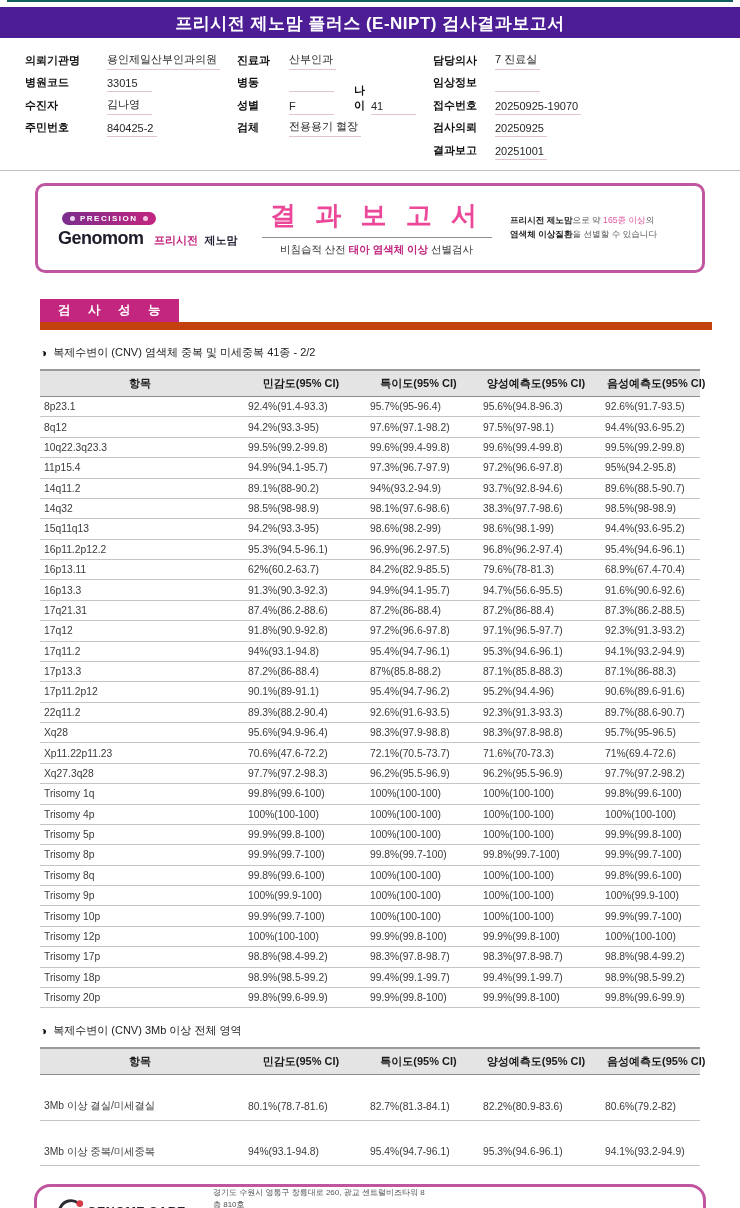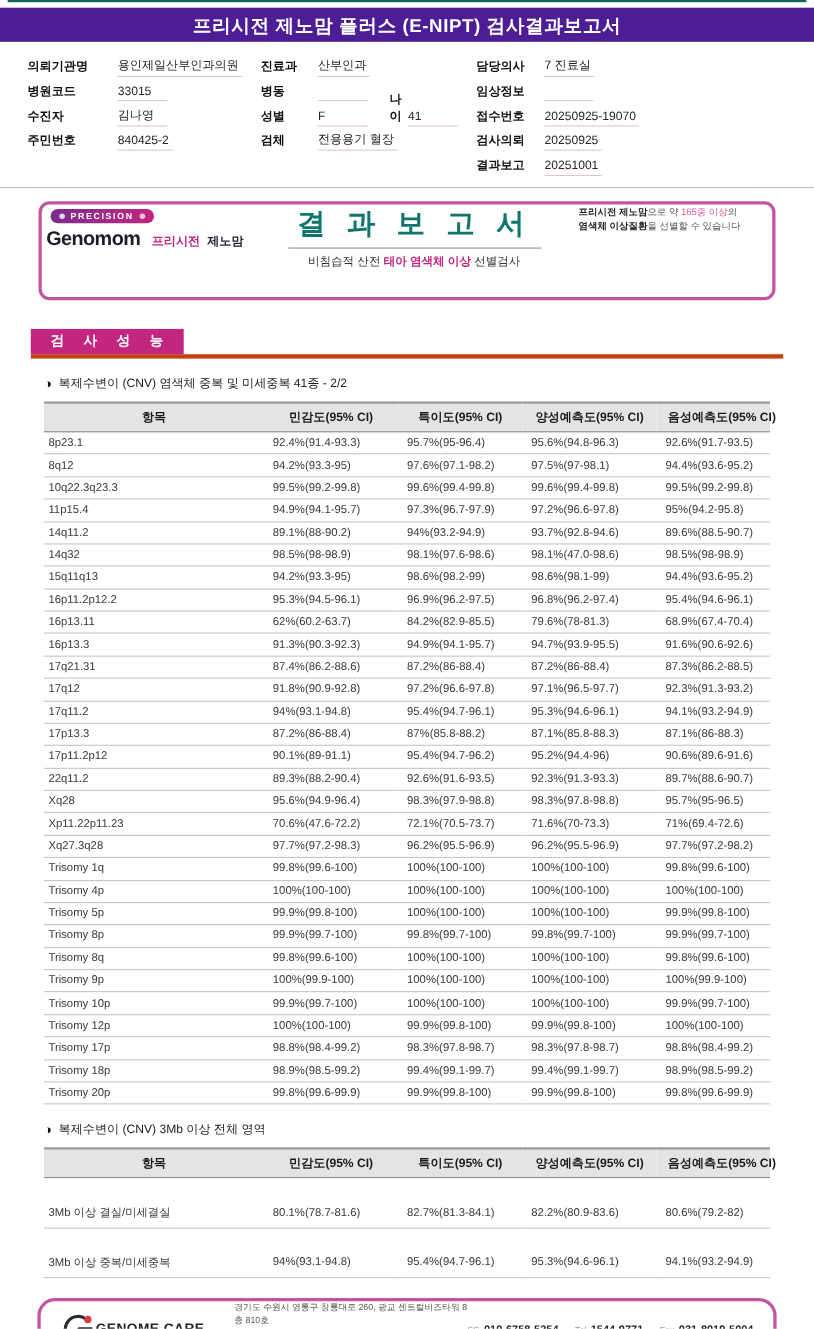--- a/index.html
+++ b/index.html
@@ -18,43 +18,43 @@
   .info-label{font-weight:bold;color:#101010;font-size:11px;flex-shrink:0;padding-bottom:2px;}
   .col1 .info-label{width:82px;}
   .col2 .info-label{width:52px;}
   .col3 .info-label{width:62px;margin-left:28px;}
   .info-value{font-size:11px;color:#262626;border-bottom:1px solid #e0c6ca;
     min-width:42px;padding:0 3px 2px 0;white-space:nowrap;}
   .info-label2{font-weight:bold;color:#101010;font-size:11px;margin-left:20px;padding-bottom:2px;margin-right:6px;}
 
   
   .banner{margin:12px 35px 0;border:3px solid #c0569f;border-radius:10px;
-    height:90px;display:flex;padding:0 4px;box-sizing:border-box;}
+    height:90px;display:flex;align-items:center;padding:0 20px;box-sizing:border-box;}
   .logo-block{width:185px;flex-shrink:0;}
   .precision-pill{display:inline-flex;align-items:center;background:linear-gradient(90deg,#7b2d8e,#c2267f);
     border-radius:9px;padding:2px 8px;margin-left:4px;}
   .precision-pill .dot{width:5px;height:5px;border-radius:50%;display:inline-block;}
   .precision-pill .dot.l{background:#e7d7ef;margin-right:5px;}
   .precision-pill .dot.r{background:#f3c7e0;margin-left:5px;}
   .precision-pill .ptxt{color:#fff;font-size:8px;font-weight:bold;letter-spacing:1.5px;}
   .brand-line{margin-top:3px;white-space:nowrap;}
   .brand-main{font-size:18px;font-weight:bold;color:#1c1c2a;letter-spacing:-.5px;}
   .brand-kr-pink{font-size:11px;font-weight:bold;color:#c2267f;margin-left:6px;}
   .brand-kr-dark{font-size:11px;font-weight:bold;color:#232337;margin-left:2px;}
   .banner-center{flex:1;text-align:center;}
-  .banner-title{font-size:26px;font-weight:bold;color:#0f766e;letter-spacing:6px;}
+  .banner-title{font-size:26px;font-weight:bold;color:#ec4899;letter-spacing:6px;}
   .banner-divider{width:230px;height:1px;background:#8f8f8f;margin:4px auto 5px;}
   .banner-sub{font-size:10.5px;color:#333;}
   .banner-sub .pink{color:#c2267f;font-weight:bold;}
   .promo{width:172px;flex-shrink:0;font-size:8.6px;color:#555;line-height:1.6;text-align:left;}
   .promo .b{font-weight:bold;color:#222;}
   .promo .pink{color:#e0559c;}
 
   
-  .section-head{margin:26px 28px 0 28px;border-bottom:4px solid #c2410c;line-height:0;}
+  .section-head{margin:26px 28px 0 40px;border-bottom:8px solid #c2410c;line-height:0;}
   .section-chip{display:inline-block;background:#c2267f;color:#fff;font-size:12.5px;font-weight:bold;
     letter-spacing:7px;padding:5px 12px 6px 18px;line-height:1;}
 
   .subsection{margin:15px 40px 9px;font-size:11px;color:#222;display:flex;align-items:center;}
   .bullet-icon{font-size:12px;margin-right:6px;color:#111;}
 
   
   .tbl-wrap{margin:0 40px;}
   table.tbl{width:100%;border-collapse:collapse;table-layout:fixed;}
   .tbl th{background:#e4e4e4;font-size:11px;font-weight:bold;color:#1a1a1a;
@@ -236,21 +236,21 @@
             <td>14q11.2</td>
             <td>89.1%(88-90.2)</td>
             <td>94%(93.2-94.9)</td>
             <td>93.7%(92.8-94.6)</td>
             <td>89.6%(88.5-90.7)</td>
           </tr>
           <tr>
             <td>14q32</td>
             <td>98.5%(98-98.9)</td>
             <td>98.1%(97.6-98.6)</td>
-            <td>98.1%(47.0-98.6)</td>
+            <td>38.3%(97.7-98.6)</td>
             <td>98.5%(98-98.9)</td>
           </tr>
           <tr>
             <td>15q11q13</td>
             <td>94.2%(93.3-95)</td>
             <td>98.6%(98.2-99)</td>
             <td>98.6%(98.1-99)</td>
             <td>94.4%(93.6-95.2)</td>
           </tr>
           <tr>
@@ -264,21 +264,21 @@
             <td>16p13.11</td>
             <td>62%(60.2-63.7)</td>
             <td>84.2%(82.9-85.5)</td>
             <td>79.6%(78-81.3)</td>
             <td>68.9%(67.4-70.4)</td>
           </tr>
           <tr>
             <td>16p13.3</td>
             <td>91.3%(90.3-92.3)</td>
             <td>94.9%(94.1-95.7)</td>
-            <td>94.7%(93.9-95.5)</td>
+            <td>94.7%(56.6-95.5)</td>
             <td>91.6%(90.6-92.6)</td>
           </tr>
           <tr>
             <td>17q21.31</td>
             <td>87.4%(86.2-88.6)</td>
             <td>87.2%(86-88.4)</td>
             <td>87.2%(86-88.4)</td>
             <td>87.3%(86.2-88.5)</td>
           </tr>
           <tr>

